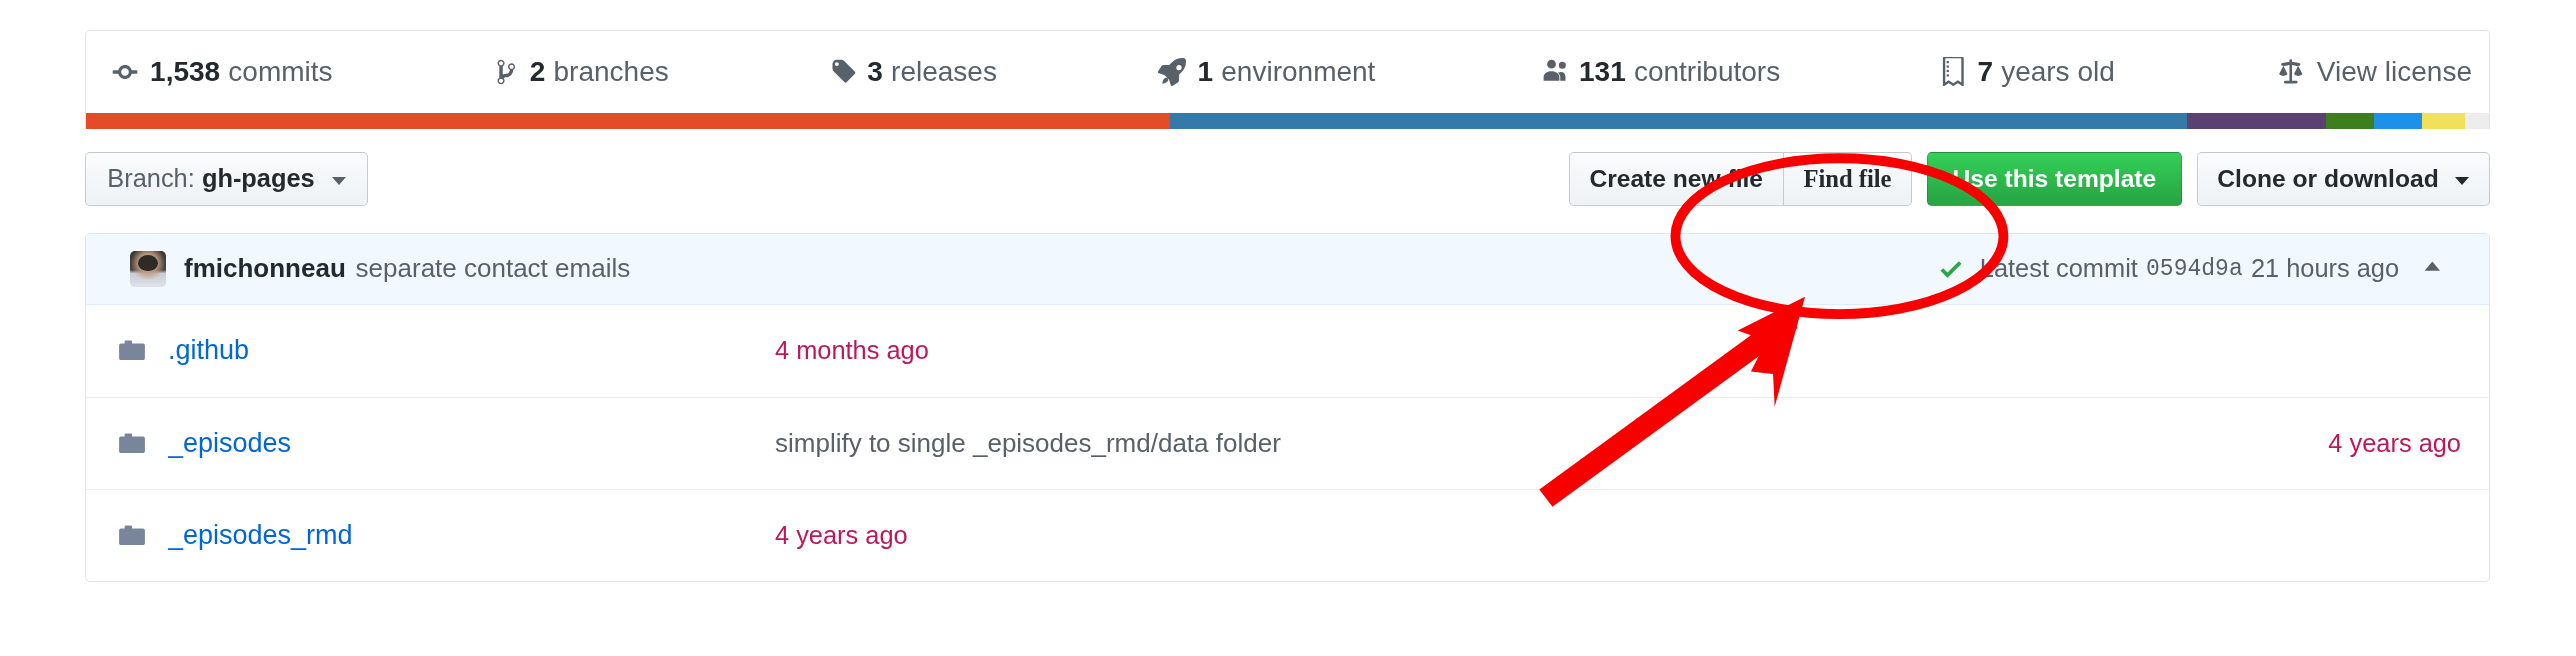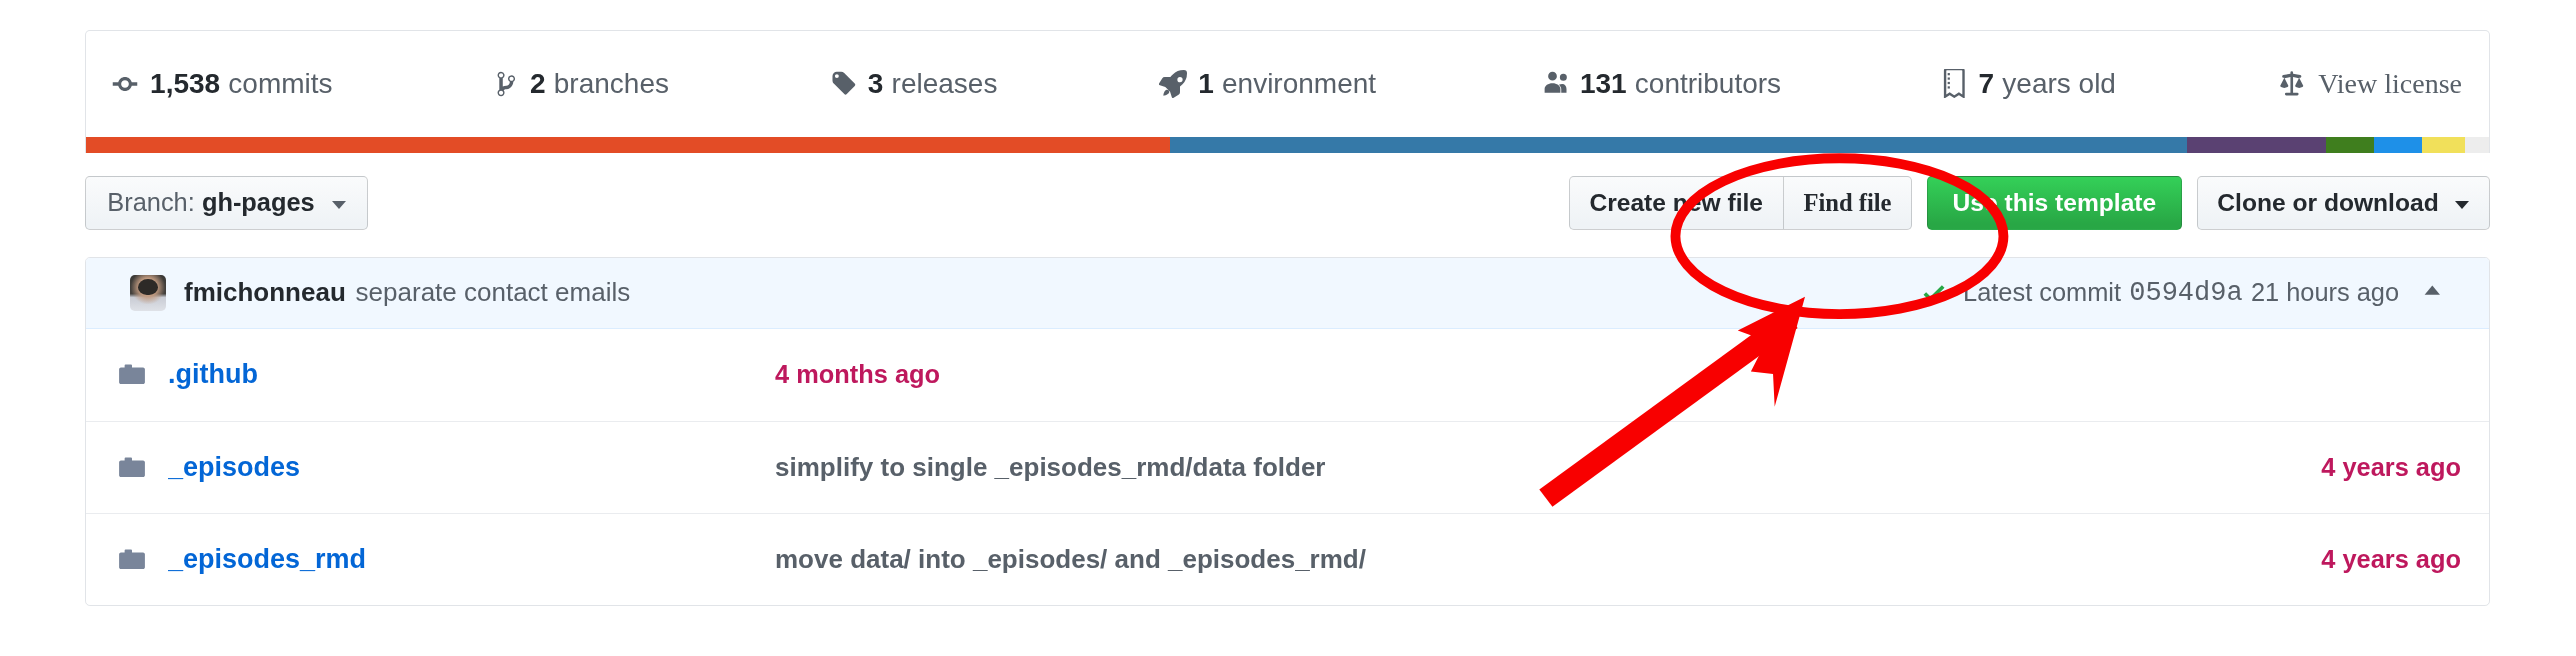--- a/index.html
+++ b/index.html
@@ -31,21 +31,21 @@
   }
 
   
   .numbers-summary {
     display: flex;
     align-items: center;
     border: 1.6px solid #e1e4e8;
     border-bottom: none;
     border-radius: 4.9px 4.9px 0 0;
     background: #fff;
-    height: 107px;
+    height: 83px;
     box-sizing: border-box;
     padding-left: 24.6px;
   }
   .stat-item {
     display: flex;
     align-items: center;
     white-space: nowrap;
     text-decoration: none;
     color: #586069;
     font-size: 28px;
@@ -196,39 +196,38 @@
     margin-left: auto;
     display: flex;
     align-items: center;
     font-size: 25.4px;
     color: #586069;
     white-space: nowrap;
   }
   .check-icon { color: #28a745; margin-right: 14.8px; display: inline-flex; }
   .sha {
     font-family: "Liberation Mono", monospace;
-    font-size: 27px;
+    font-size: 23px;
     color: #586069;
     margin: 0 8.2px;
   }
   .chevron-up {
     margin-left: 21.3px;
     display: inline-flex;
     color: #586069;
   }
 
   
   .file-row {
     display: flex;
     align-items: center;
     height: 92px;
     box-sizing: border-box;
     border-top: 1.6px solid #eaecef;
     padding: 8px 28px;
-    font-weight: bold;
   }
   .file-row:first-child { border-top: none; }
   .folder-icon {
     flex: none;
     width: 36px;
     margin-right: 18px;
     color: #79859a;
     display: inline-flex;
     align-items: center;
   }
@@ -343,21 +342,21 @@
               <rect x="2.4" y="4.6" width="1.2" height="1.2"></rect>
               <rect x="2.4" y="7.0" width="1.2" height="1.2"></rect>
               <rect x="2.4" y="9.4" width="1.2" height="1.2"></rect>
             </svg>
         </span>
         <span class="stat-num">7</span>
         <span class="stat-label">years old</span>
       </li>
       <li class="stat-sp"></li>
 
-      <li class="stat-item" style="margin-right:27px;font-family:Liberation Serif, serif;">
+      <li class="stat-item" style="margin-right:17px;">
         <span class="stat-icon">
           <svg width="29.5" height="28" viewBox="0 0 16 16" fill="currentColor">
               <path d="M8 .75a.75.75 0 0 1 .75.75v.6l4.1.82a.75.75 0 0 1-.15 1.49l-.47-.04 2.2 4.4a.75.75 0 0 1-.33 1c-.54.3-1.2.48-1.85.48s-1.31-.18-1.85-.48a.75.75 0 0 1-.33-1l2.02-4.05-3.34-.67V13h2.4a.75.75 0 0 1 0 1.5H4.85a.75.75 0 0 1 0-1.5h2.4V4.04l-3.34.67L5.93 8.76a.75.75 0 0 1-.33 1c-.54.3-1.2.48-1.85.48s-1.31-.18-1.85-.48a.75.75 0 0 1-.33-1l2.2-4.4-.47.04a.75.75 0 0 1-.15-1.49l4.1-.82v-.6A.75.75 0 0 1 8 .75z"></path>
             </svg>
         </span>
         <span class="stat-label">View license</span>
       </li>
     </ul>
 
     <div class="lang-bar" id="lang-bar">
@@ -433,21 +432,20 @@
             <a class="file-msg">simplify to single _episodes_rmd/data folder</a>
             <span class="file-age">4 years ago</span>
           </div>
           <div class="file-row">
             <span class="folder-icon">
               <svg width="36" height="29.5" viewBox="0 0 14 16" fill="currentColor">
                 <path d="M13 4H7V3c0-.3-.2-.5-.5-.5h-3c-.3 0-.5.2-.5.5v1H1c-.55 0-1 .45-1 1v7c0 .55.45 1 1 1h12c.55 0 1-.45 1-1V5c0-.55-.45-1-1-1z"></path>
               </svg>
             </span>
             <a class="file-name">_episodes_rmd</a>
-            <a class="file-msg">move data/ into _episodes/ and _episodes_rmd/</a>
             <span class="file-age">4 years ago</span>
           </div>
         </div>
     </div>
   </div>
 
   <svg id="annotation" viewBox="0 0 3141 800">
     <ellipse cx="2243" cy="288" rx="200" ry="95" fill="none" stroke="#f80000" stroke-width="12"></ellipse>
     <g fill="#f80000">
       <path d="M 1877 597 L 2176 379 L 2192 400 L 1893 618 Z"></path>

